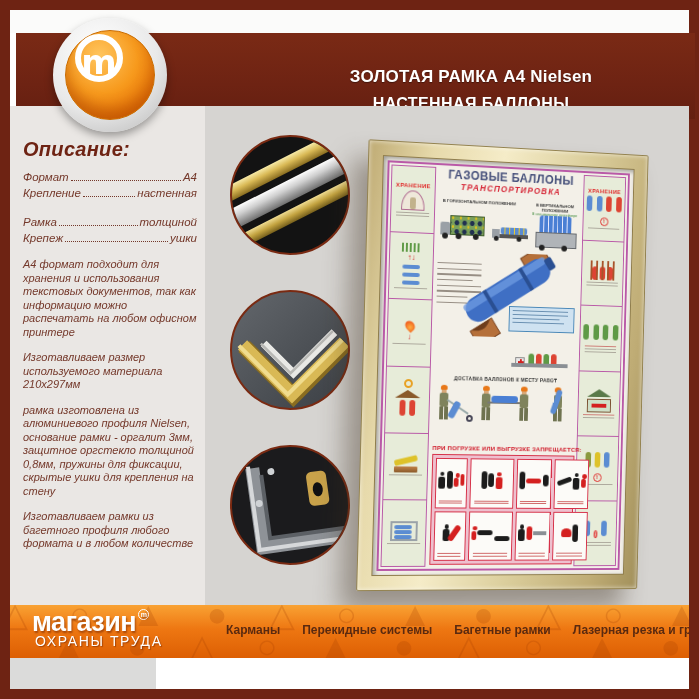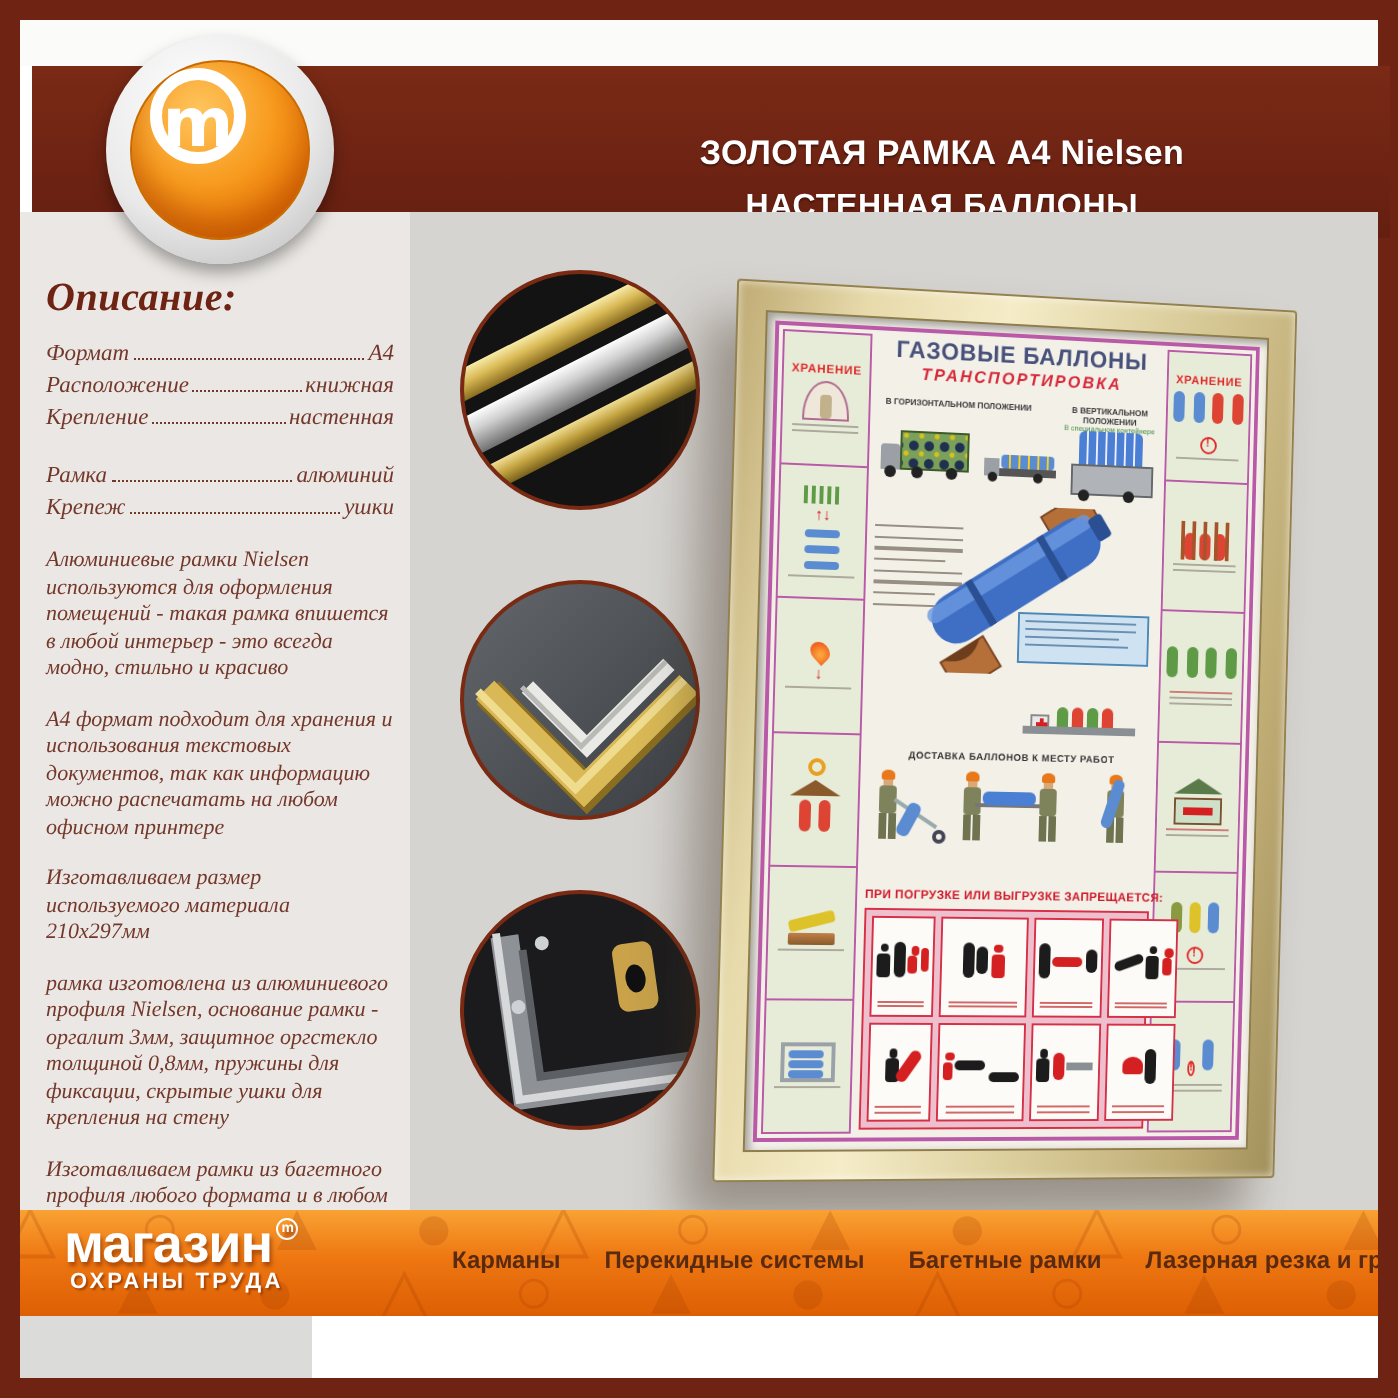--- a/index.html
+++ b/index.html
@@ -25,21 +25,21 @@
                background:radial-gradient(circle at 38% 28%, #ffc55e, #f79a1d 45%, #e87607 75%, #d26000 100%);
                border:1px solid #c96b00; box-shadow:inset 0 -10px 14px rgba(160,60,0,.45); }
   .logo-ring { position:absolute; left:22px; top:16px; width:48px; height:48px; border:6px solid #fff;
                border-radius:50%; }
   .logo-m { position:absolute; left:26px; top:24px; width:40px; text-align:center; color:#fff;
             font-size:34px; font-weight:bold; line-height:40px; font-family:"DejaVu Sans",sans-serif; }
 
   
   .main { position:absolute; left:0; top:96px; width:679px; height:499px; background:#d6d4d1; }
   .left-col { position:absolute; left:0; top:0; width:195px; height:499px; background:#eae7e4;
-              padding:32px 8px 0 13px; color:#74382A; font-style:italic;font-family:Liberation Serif, serif; }
+              padding:32px 8px 0 13px; color:#74382A; font-style:italic; }
   .desc-heading { font-size:20px; font-weight:bold; color:#6E2313; margin-bottom:8px; letter-spacing:.3px; }
   .spec-row { display:flex; align-items:baseline; font-size:11.5px; line-height:16px; white-space:nowrap; }
   .spec-leader { flex:1; border-bottom:1.5px dotted #74382A; margin:0 2px; height:10px; min-width:8px; }
   .spec-gap { height:13px; }
   .desc-par { font-size:11px; line-height:13.5px; margin-top:12px; }
 
   .photo-area { position:absolute; left:195px; top:0; width:484px; height:499px; background:#d6d4d1; }
 
   
   .circle { position:absolute; left:25px; width:120px; height:120px; border-radius:50%;
@@ -181,21 +181,21 @@
   
   .footer { position:absolute; left:0; top:595px; width:679px; height:53px; overflow:hidden;
             background:linear-gradient(#f9a233,#ee7712 45%,#dd5f03); }
   .footer-pattern { position:absolute; inset:0; color:rgba(160,60,0,.22); font-size:34px;
                     letter-spacing:16px; line-height:30px; white-space:nowrap; overflow:hidden; }
   .footer-pattern::before { content:"△ ○ ▲ ● △ ○ ▲ ● △ ○ ▲ ● △ ○ ▲ ● △ ○ ▲ ●"; position:absolute; left:-8px; top:-6px; }
   .footer-pattern::after  { content:"○ ▲ ● △ ○ ▲ ● △ ○ ▲ ● △ ○ ▲ ● △ ○ ▲ ●"; position:absolute; left:-20px; top:26px; }
   .footer-logo { position:absolute; left:22px; top:4px; color:#fff; cursor:pointer; z-index:2; }
   .flogo1 { font-size:27px; font-weight:bold; letter-spacing:-.5px; line-height:26px;
             text-shadow:1px 2px 2px rgba(120,40,0,.6); }
-  .flogo2 { font-size:11px; font-weight:bold; letter-spacing:1.6px; line-height:13px; padding-left:3px;
+  .flogo2 { font-size:14px; font-weight:normal; letter-spacing:1.6px; line-height:13px; padding-left:3px;
             text-shadow:1px 1px 1px rgba(120,40,0,.6); }
   .fmark { display:inline-block; width:11px; height:11px; border:1.2px solid #fff; border-radius:50%;
            font-size:7px; line-height:9px; text-align:center; vertical-align:top; margin-left:2px; font-weight:bold; }
   .footer-menu { position:absolute; left:205px; right:6px; top:17px; display:flex; align-items:center;
                  z-index:2; }
   .fm-item { font-size:12px; font-weight:bold; color:#5a2a10; padding:0 11px; white-space:nowrap;
              cursor:pointer; }
   .fm-div { width:1px; height:16px; background:rgba(255,240,220,.55); box-shadow:-1px 0 0 rgba(120,50,0,.35); }
 
   .strip-bottom { position:absolute; left:0; top:648px; width:679px; height:31px; background:#fff; }
@@ -226,44 +226,38 @@
 
       <div class="left-col">
         <div class="desc-heading">Описание:</div>
 
         <div class="spec-row">
           <span>Формат</span>
           <span class="spec-leader"></span>
           <span>А4</span>
         </div>
         <div class="spec-row">
-          <span>Расположение</span>
-          <span class="spec-leader"></span>
-          <span>книжная</span>
-        </div>
-        <div class="spec-row">
           <span>Крепление</span>
           <span class="spec-leader"></span>
           <span>настенная</span>
         </div>
 
         <div class="spec-gap"></div>
 
         <div class="spec-row">
           <span>Рамка</span>
           <span class="spec-leader"></span>
-          <span>алюминий</span>
+          <span>толщиной</span>
         </div>
         <div class="spec-row">
           <span>Крепеж</span>
           <span class="spec-leader"></span>
           <span>ушки</span>
         </div>
 
-        <p class="desc-par">Алюминиевые рамки Nielsen используются для оформления помещений - такая рамка впишется в любой интерьер - это всегда модно, стильно и красиво</p>
         <p class="desc-par">А4 формат подходит для хранения и использования текстовых документов, так как информацию можно распечатать на любом офисном принтере</p>
         <p class="desc-par">Изготавливаем размер используемого материала 210х297мм</p>
         <p class="desc-par">рамка изготовлена из алюминиевого профиля Nielsen, основание рамки - оргалит 3мм, защитное оргстекло толщиной 0,8мм, пружины для фиксации, скрытые ушки для крепления на стену</p>
         <p class="desc-par">Изготавливаем рамки из багетного профиля любого формата и в любом количестве</p>
       </div>
 
       <div class="photo-area">
 
         <div class="circle c1">
           <div class="bars">

